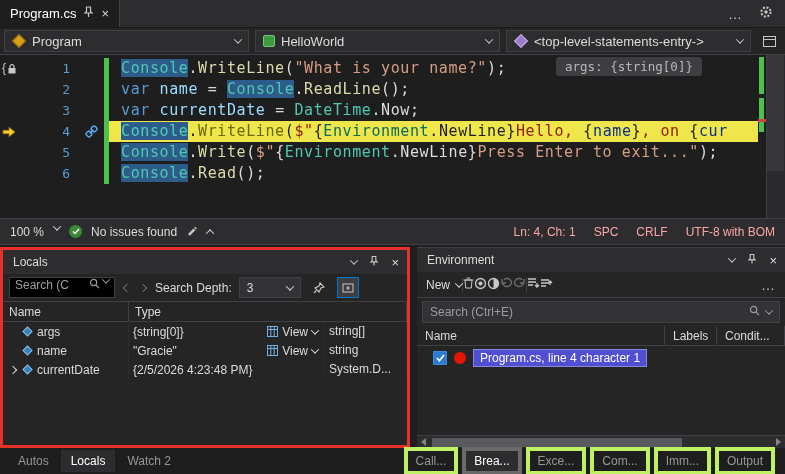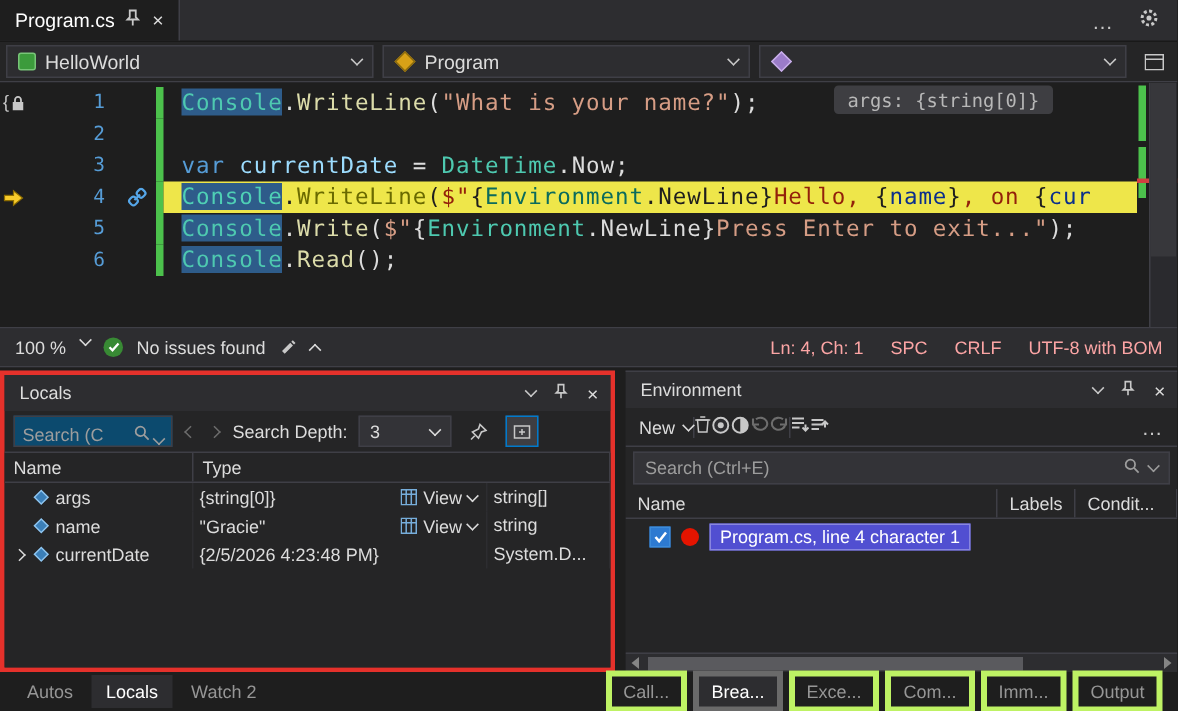--- a/index.html
+++ b/index.html
@@ -58,21 +58,21 @@
 
   
   .panels{height:203px;display:flex;background:#1E1E1E;padding:2px 0 0 0;}
   .locals{width:410px;border:3px solid #E5312B;background:#252526;display:flex;flex-direction:column;overflow:hidden;}
   .bp{flex:1;margin-left:7px;background:#252526;display:flex;flex-direction:column;overflow:hidden;border-top:1px solid #3F3F46;}
   .phead{height:24px;display:flex;align-items:center;padding:0 8px 0 10px;background:#2D2D30;flex:none;}
   .picons{margin-left:auto;display:flex;gap:12px;align-items:center;color:#C8C8C8;}
   .xmark{font-size:13px;color:#DCDCDC;}
 
   .ltool{height:28px;display:flex;align-items:center;gap:7px;padding:0 6px;border-bottom:1px solid #3F3F46;flex:none;}
-  .searchbox{width:106px;height:21px;background:#0c4a6e;border:1px solid #3F3F46;display:flex;align-items:flex-end;gap:3px;padding:0 5px;color:#9D9D9D;overflow:hidden;white-space:nowrap;}
+  .searchbox{width:106px;height:21px;background:#000000;border:1px solid #3F3F46;display:flex;align-items:flex-start;gap:3px;padding:0 5px;color:#9D9D9D;overflow:hidden;white-space:nowrap;}
   .searchbox .ph{flex:1;overflow:hidden;}
   .hist{color:#6D6D6D;display:flex;gap:10px;align-items:center;padding:0 2px;}
   .combo{width:62px;height:21px;background:#333337;border:1px solid #3F3F46;display:flex;align-items:center;padding:0 7px;color:#DCDCDC;}
   .combo .chev{margin-left:auto;}
   .toolic{width:22px;height:21px;display:inline-flex;align-items:center;justify-content:center;color:#C8C8C8;}
   .toolic.boxed{border:1px solid #007ACC;background:#3E3E42;}
 
   .grid{flex:1;display:flex;flex-direction:column;background:#252526;overflow:hidden;}
   .gh{display:flex;height:20px;border-bottom:1px solid #3F3F46;background:#252526;flex:none;}
   .gh .c{padding:3px 6px;border-right:1px solid #3F3F46;color:#DCDCDC;}
@@ -145,31 +145,32 @@
         <svg width="14" height="14" viewBox="0 0 14 14">
             <circle cx="7" cy="7" r="4.6" fill="none" stroke="#C8C8C8" stroke-width="2" stroke-dasharray="2 1.6"></circle>
             <circle cx="7" cy="7" r="1.7" fill="#C8C8C8"></circle>
           </svg>
       </span>
     </div>
   </div>
 
   <div class="navbar">
     <div class="dd">
+      <span class="ic-cls"></span>
+      <span>Program</span>
+      <span class="chev down"></span>
+    </div>
+    <div class="dd">
       <span class="ic-proj"></span>
       <span>HelloWorld</span>
       <span class="chev down"></span>
     </div>
     <div class="dd">
-      <span class="ic-cls"></span>
-      <span>Program</span>
-      <span class="chev down"></span>
-    </div>
-    <div class="dd">
       <span class="ic-mem"></span>
+      <span>&lt;top-level-statements-entry-&gt;</span>
       <span class="chev down"></span>
     </div>
     <div class="splitbtn">
       <svg width="13" height="11" viewBox="0 0 13 11">
           <rect x="0.5" y="0.5" width="12" height="10" fill="none" stroke="#C8C8C8"></rect>
           <line x1="0.5" y1="3.5" x2="12.5" y2="3.5" stroke="#C8C8C8"></line>
         </svg>
     </div>
   </div>
 
@@ -186,20 +187,21 @@
           <div class="l-num">1</div>
           <div class="l-icon"></div>
           <div class="l-bar"></div>
           <div class="l-code"><span class="tok cls sel">Console</span><span class="tok pl">.</span><span class="tok m">WriteLine</span><span class="tok pl">(</span><span class="tok str">"What is your name?"</span><span class="tok pl">);</span></div>
         </div>
         <div class="line">
           <div class="l-margin"></div>
           <div class="l-num">2</div>
           <div class="l-icon"></div>
           <div class="l-bar"></div>
+          <div class="l-code"><span class="tok kw">var</span><span class="tok pl"> </span><span class="tok v">name</span><span class="tok pl"> = </span><span class="tok cls sel">Console</span><span class="tok pl">.</span><span class="tok m">ReadLine</span><span class="tok pl">();</span></div>
         </div>
         <div class="line">
           <div class="l-margin"></div>
           <div class="l-num">3</div>
           <div class="l-icon"></div>
           <div class="l-bar"></div>
           <div class="l-code"><span class="tok kw">var</span><span class="tok pl"> </span><span class="tok v">currentDate</span><span class="tok pl"> = </span><span class="tok cls">DateTime</span><span class="tok pl">.Now;</span></div>
         </div>
         <div class="line current">
           <div class="l-margin">

